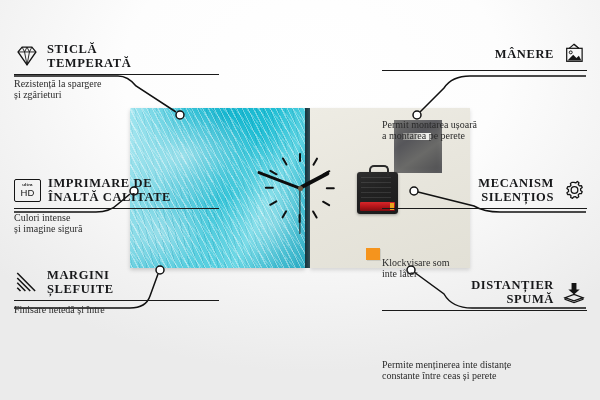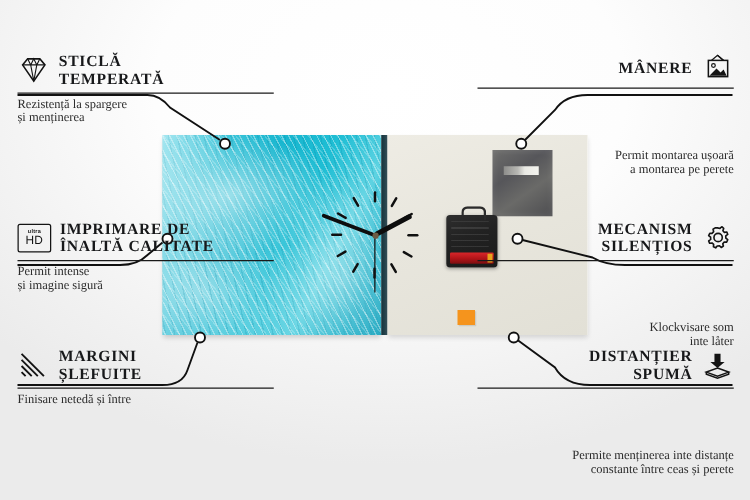--- a/index.html
+++ b/index.html
@@ -107,40 +107,40 @@
     font-family:"Liberation Serif", serif;
     font-size:12.5px;font-weight:700;letter-spacing:.6px;color:#17181a;
     line-height:14px;text-transform:uppercase;
   }
   .callout.right .ttl{text-align:right;}
   .rule{height:0;border-top:1px solid #1a1a1a;margin-top:4px;}
   .sub{
     font-family:Liberation Serif, serif;
     font-size:10px;line-height:11px;color:#2b2b2b;margin-top:3px;
   }
-  .callout.right .sub{text-align:right;margin-top:48px;}
+  .callout.right .sub{margin-top:48px;}
   .ico{width:26px;height:24px;flex:0 0 26px;color:#141414;}
   .ico svg{display:block;width:100%;height:100%;}
 
   .hd-badge{
     width:25px;height:21px;border:1.4px solid #141414;border-radius:2px;
     display:flex;flex-direction:column;align-items:center;justify-content:center;
     flex:0 0 25px;line-height:1;
   }
   .hd-badge .u{font-family:"Liberation Sans",sans-serif;font-size:4.4px;font-weight:700;letter-spacing:.2px;color:#141414;}
   .hd-badge .h{font-family:"Liberation Sans",sans-serif;font-size:9.5px;font-weight:400;letter-spacing:.2px;color:#141414;margin-top:.5px;}
 
   
   #wires{position:absolute;inset:0;width:600px;height:400px;pointer-events:none;}
   #wires path{fill:none;stroke:#111;stroke-width:1.5;}
   #wires circle{fill:#fff;stroke:#111;stroke-width:1.5;}
 
   .c-tl{left:14px;top:42px;}
   .c-ml{left:14px;top:176px;}
-  .c-bl{left:14px;top:278px;}
+  .c-bl{left:14px;top:268px;}
   .c-tr{left:382px;top:42px;}
   .c-mr{left:382px;top:176px;}
   .c-br{left:382px;top:278px;}
 </style>
 </head>
 <body>
 
 <div id="stage">
 
   <div class="product">
@@ -233,38 +233,38 @@
           </svg>
       </span>
       <span class="ttl">
         <span>STICLĂ</span><br>
         <span>TEMPERATĂ</span>
       </span>
     </div>
     <div class="rule"></div>
     <div class="sub">
       <span>Rezistență la spargere</span><br>
-      <span>și menținerea</span>
+      <span>și zgârieturi</span>
     </div>
   </div>
 
   <div class="callout c-ml">
     <div class="head">
       <span class="hd-badge">
         <span class="u">ultra</span>
         <span class="h">HD</span>
       </span>
       <span class="ttl">
         <span>IMPRIMARE DE</span><br>
         <span>ÎNALTĂ CALITATE</span>
       </span>
     </div>
     <div class="rule"></div>
     <div class="sub">
-      <span>Permit intense</span><br>
+      <span>Culori intense</span><br>
       <span>și imagine sigură</span>
     </div>
   </div>
 
   <div class="callout c-bl">
     <div class="head">
       <span class="ico">
         <svg viewBox="0 0 32 28">
             <path d="M4 3 L26 25 M4 9 L20 25 M4 15 L14 25 M4 21 L8 25" stroke="currentColor" stroke-width="1.9" fill="none"></path>
           </svg>

